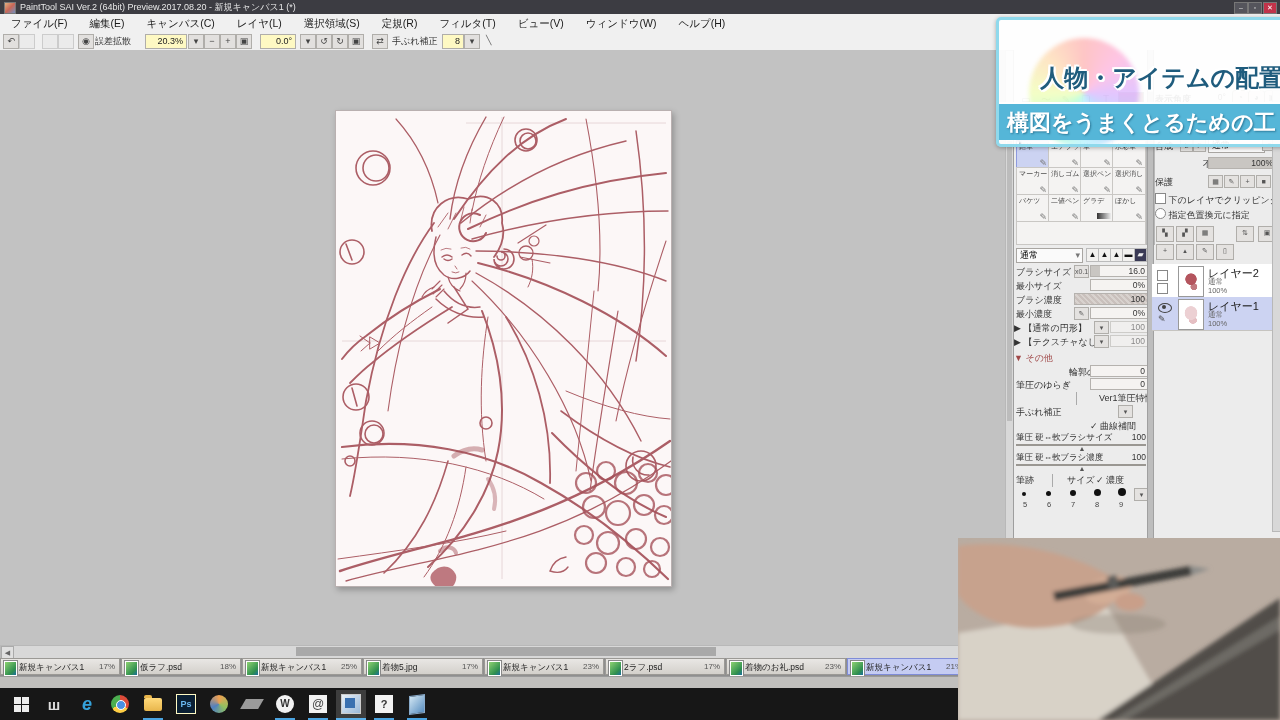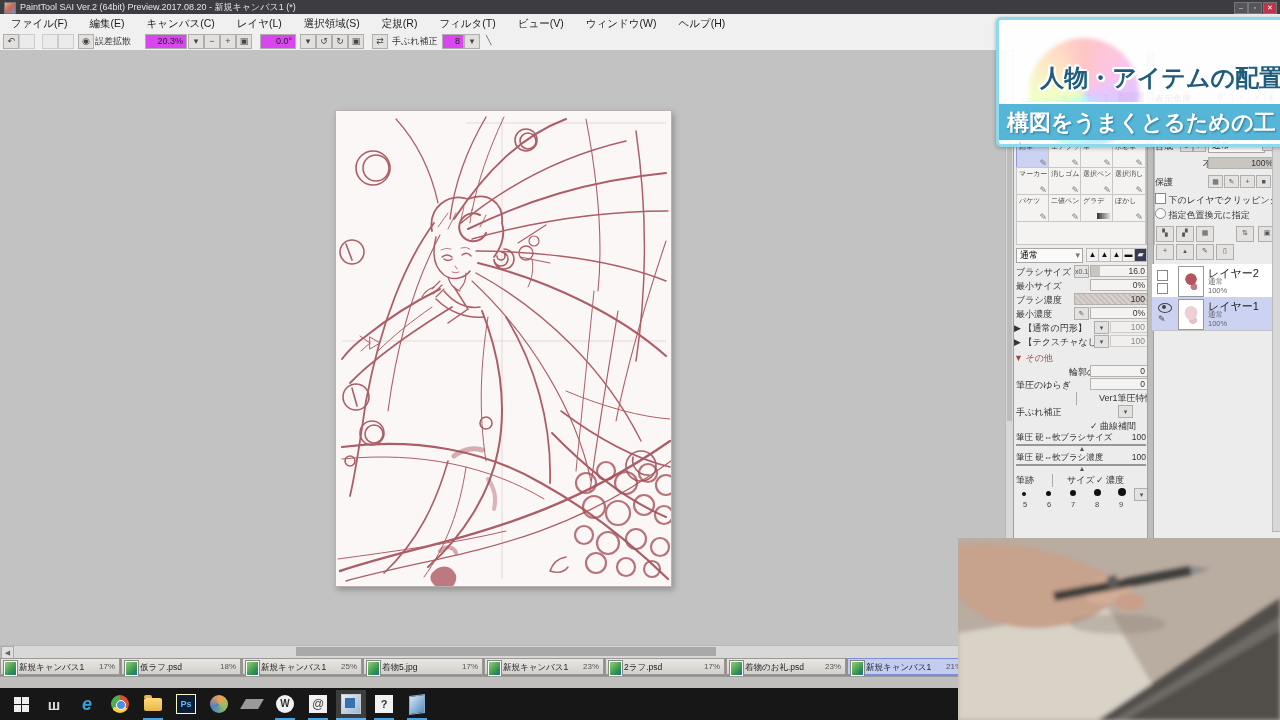--- a/index.html
+++ b/index.html
@@ -15,21 +15,21 @@
   #titlebar .ttl{position:absolute;left:20px;top:0;white-space:nowrap;}
   .winctl{position:absolute;top:2px;width:12px;height:10px;font-size:7px;line-height:10px;
     text-align:center;color:#ddd;background:#55555c;border:1px solid #777;}
   #btn-close{background:#c0334a;color:#fff;}
   #menubar{left:0;top:14px;width:1280px;height:18px;background:#f0f0f0;border-bottom:1px solid #d0d0d0;}
   .menuitem{float:left;padding:0 11px;font-size:10.5px;line-height:18px;color:#1a1a1a;}
   #toolbar{left:0;top:32px;width:1280px;height:18px;background:#f0f0f0;border-bottom:1px solid #a8a8a8;font-size:9px;color:#333;}
   .tbtn{position:absolute;top:2px;width:14px;height:13px;background:#e2e0de;border:1px solid #b0aeaa;
     font-size:9px;line-height:13px;text-align:center;color:#444;}
   .tbtn.dis{color:#aaa;background:#ebebeb;border-color:#ccc;}
-  .tval{position:absolute;top:2px;height:13px;background:#d946ef;border:1px solid #b0aeaa;
+  .tval{position:absolute;top:2px;height:13px;background:#fef9c3;border:1px solid #b0aeaa;
     font-size:9px;line-height:13px;text-align:right;padding:0 3px;color:#222;}
   .tlabel{position:absolute;top:3px;font-size:9px;color:#333;}
   
   #canvas-area{left:0;top:50px;width:1005px;height:595px;background:#c2c2c2;overflow:hidden;}
   #page{position:absolute;left:335px;top:60px;width:335px;height:475px;background:#fcf7f7;
     border:1px solid #b9b0b0;box-shadow:2px 3px 6px rgba(0,0,0,0.25);}
   .scroll{background:#d8d8d8;border:1px solid #b8b8b8;}
   #hscroll-thumb{position:absolute;left:295px;top:1px;width:420px;height:9px;background:#a9a9a9;}
   #vscroll-thumb{position:absolute;left:1px;top:90px;width:5px;height:280px;background:#bcbcbc;}
   .scr-arrow{position:absolute;width:11px;height:11px;background:#e0e0e0;border:1px solid #aaa;

